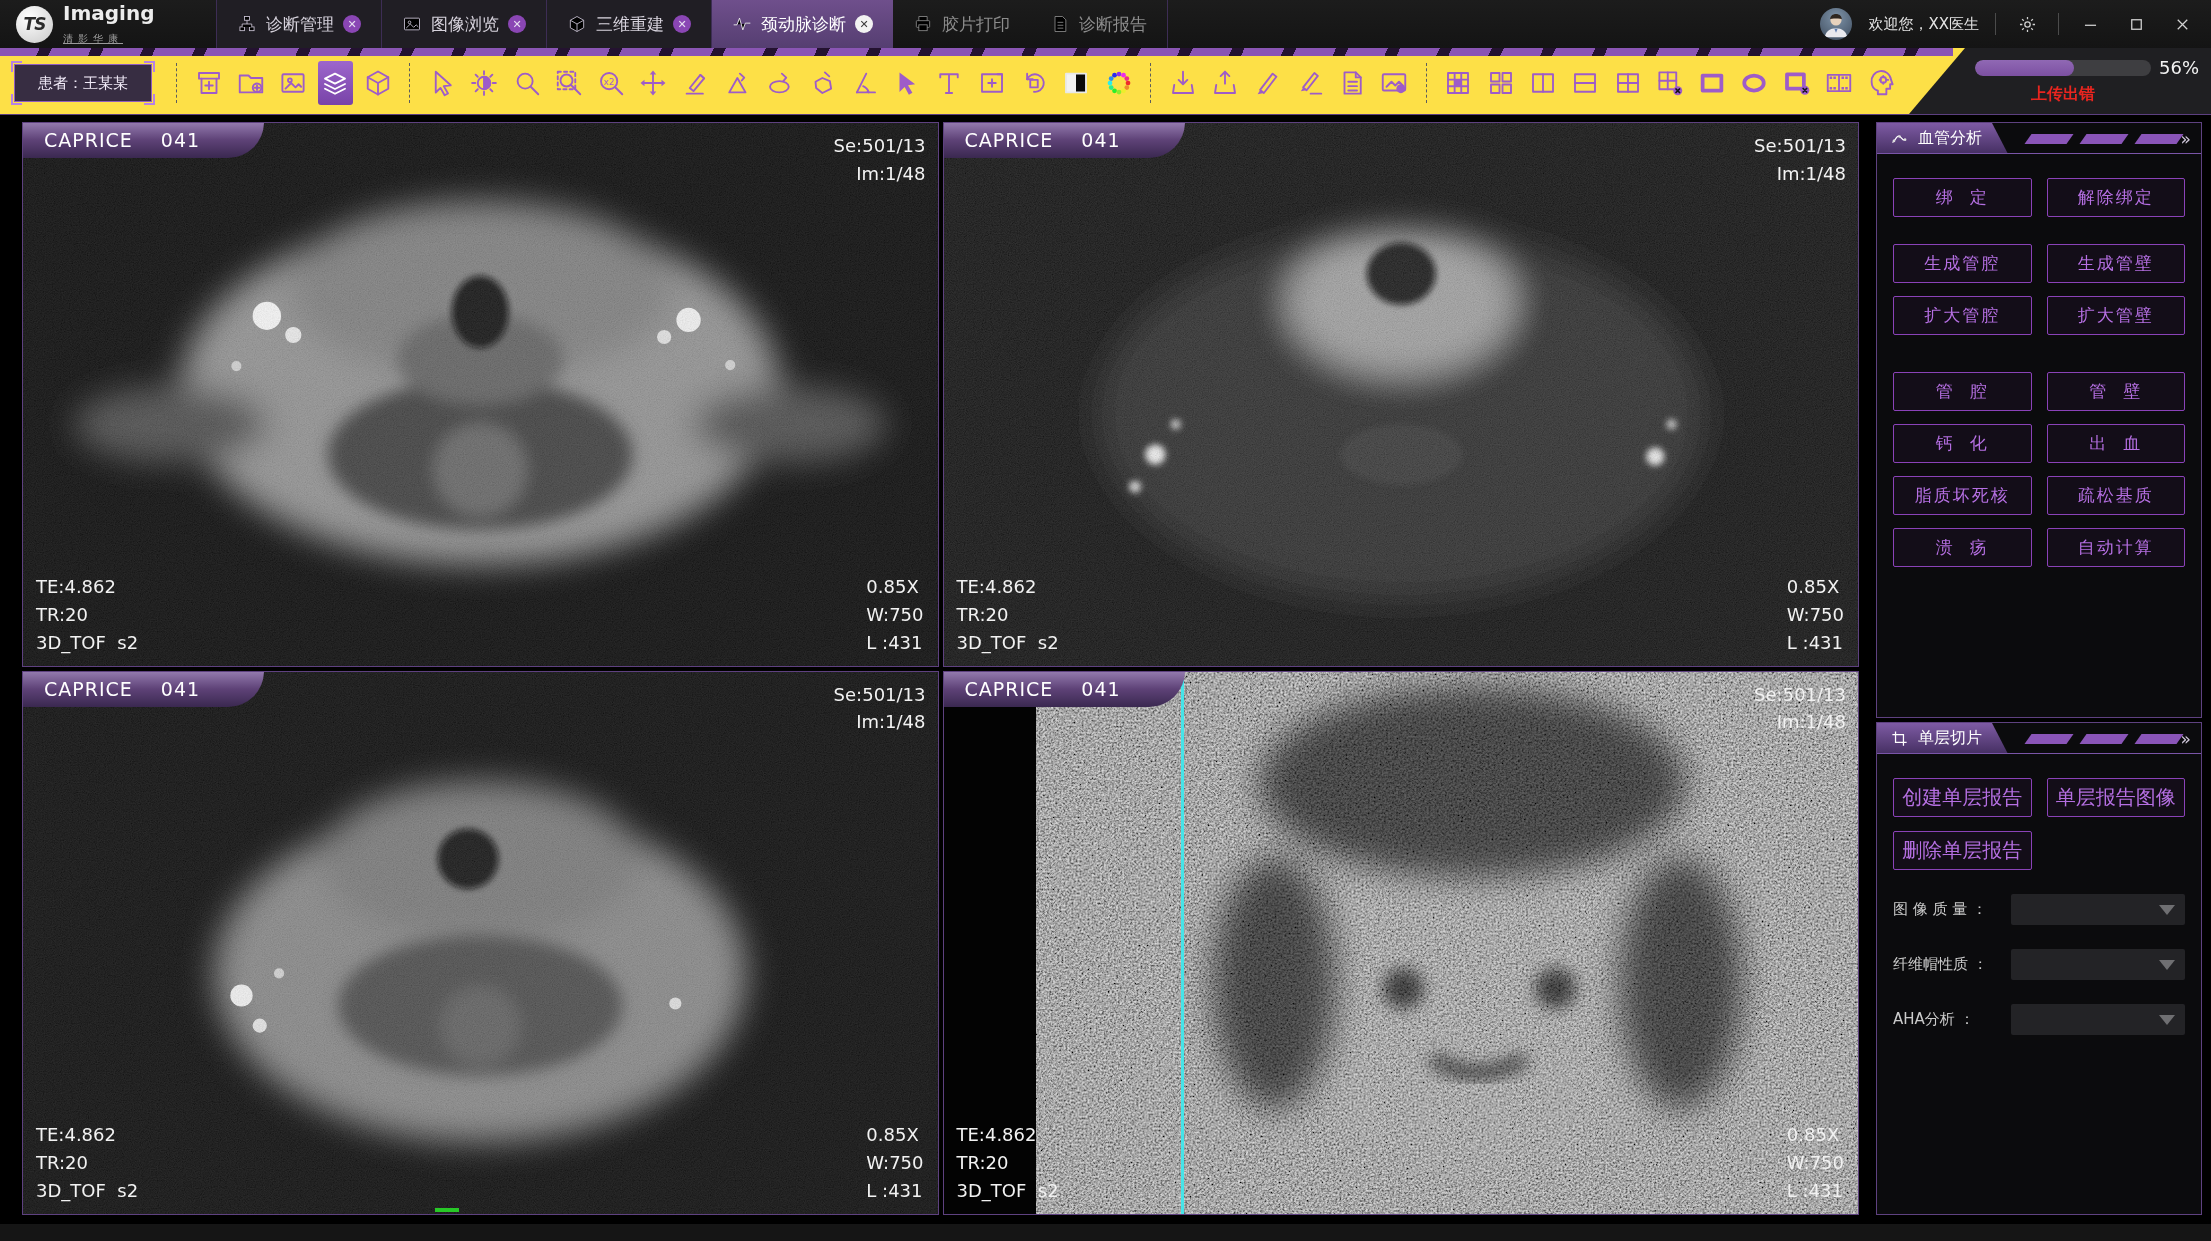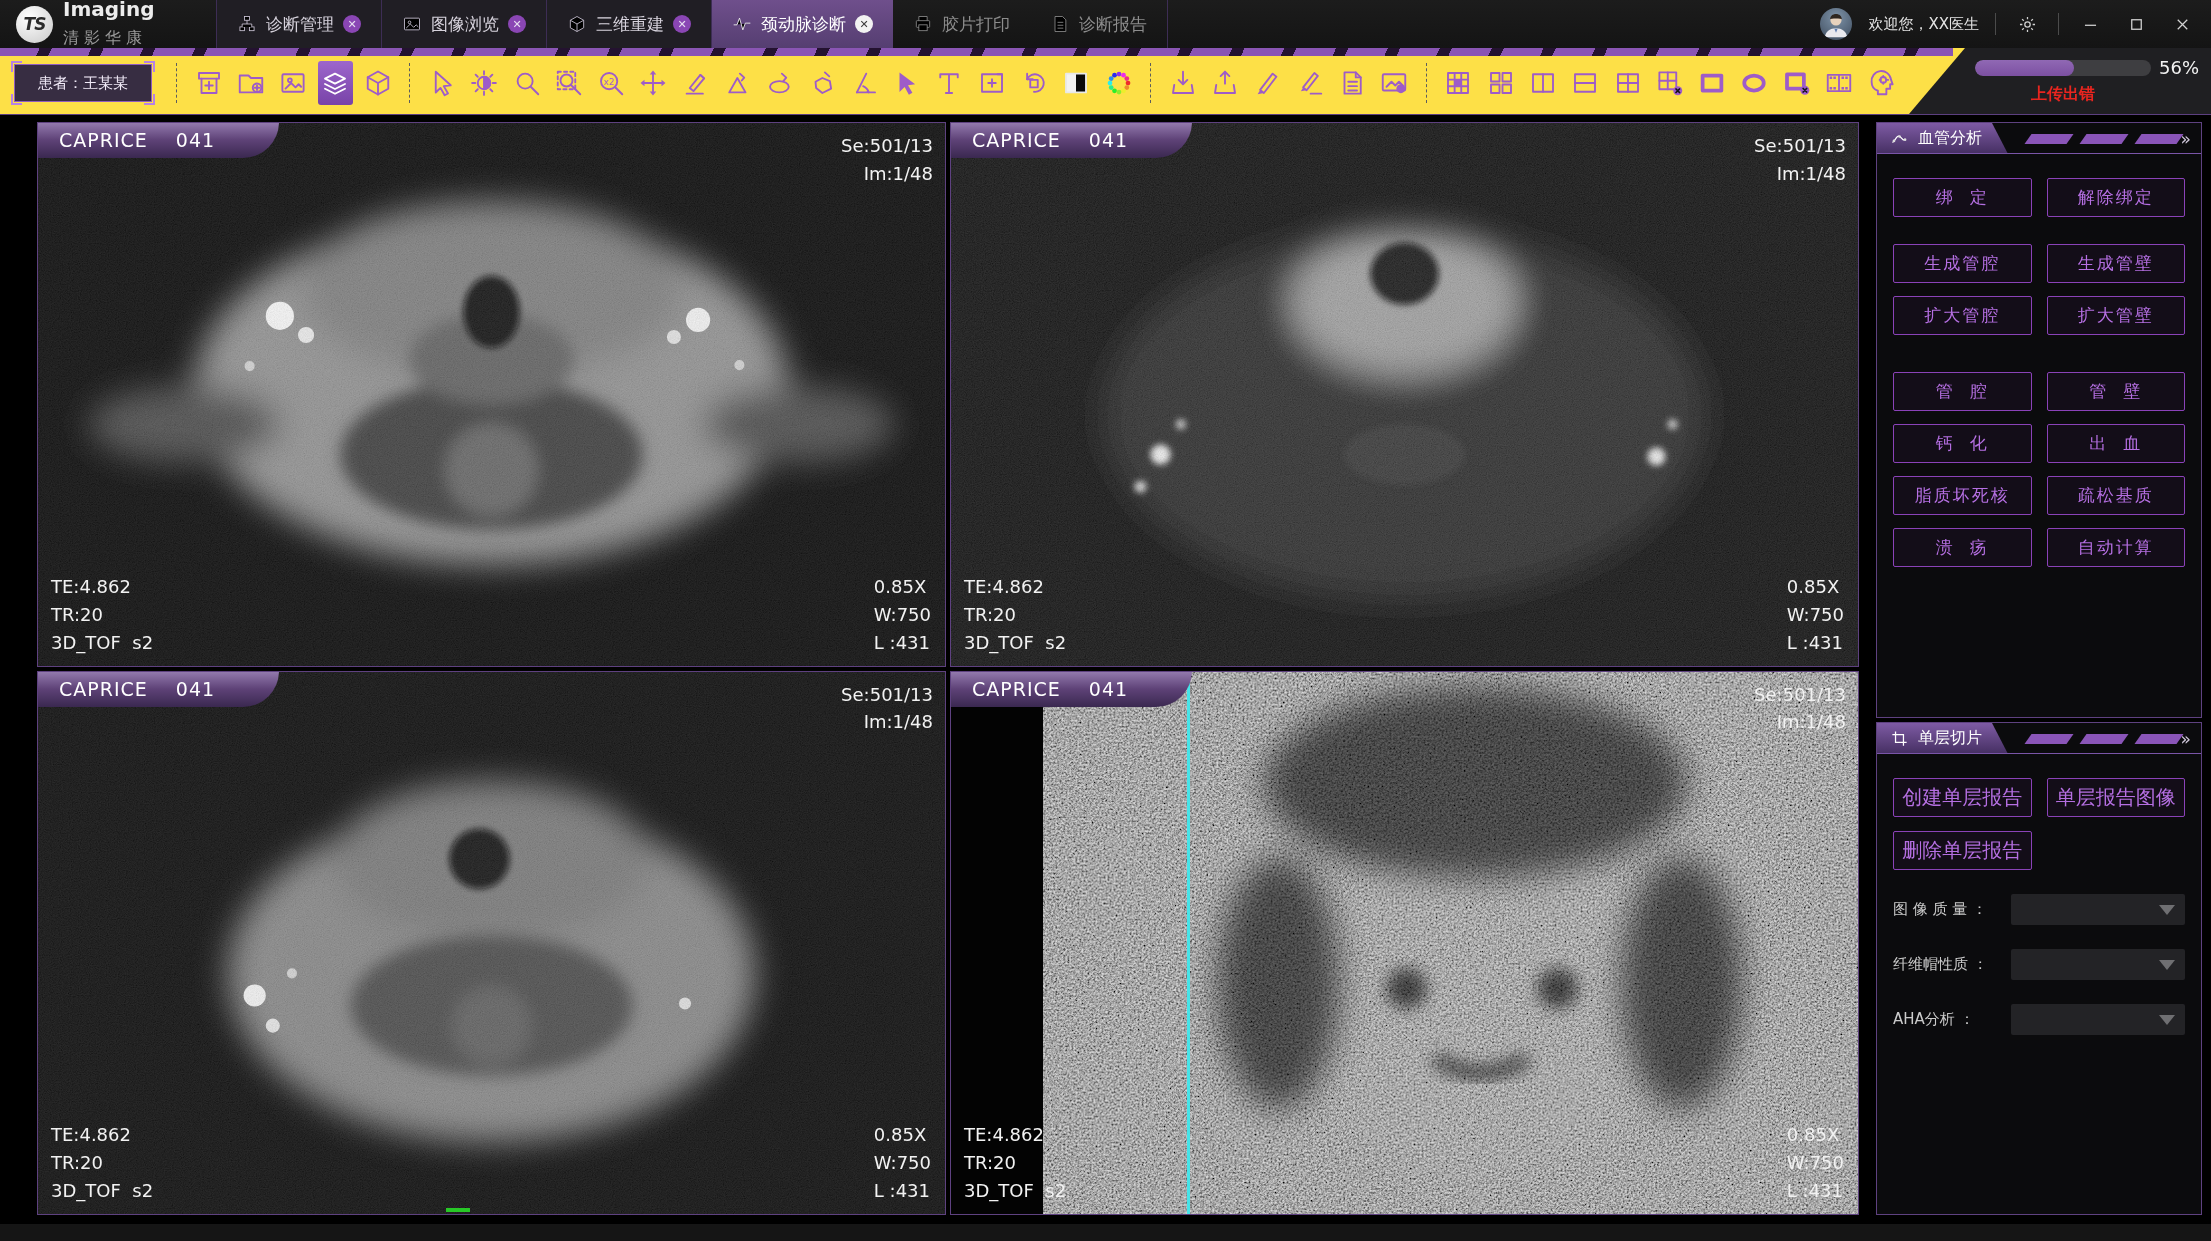--- a/index.html
+++ b/index.html
@@ -11,21 +11,21 @@
   }
   
   .topbar { position:absolute; top:0; left:0; right:0; height:48px;
     background:linear-gradient(#1c1c1c,#141414); display:flex; align-items:stretch; z-index:30; }
   .logo { display:flex; align-items:center; gap:10px; padding:0 18px 0 16px; min-width:210px; }
   .logo-mark { width:37px; height:37px; border-radius:50%;
     background:radial-gradient(circle at 35% 30%, #ffffff, #c9c9c9);
     color:#2c2c2c; font-weight:bold; font-style:italic; font-size:17px;
     display:flex; align-items:center; justify-content:center; letter-spacing:-1px; }
   .logo-text-main { font-size:20px; font-weight:bold; color:#ececec; line-height:1.05; }
-  .logo-text-sub { font-size:16px; color:#9a9a9a; letter-spacing:5px; margin-top:8px; }
+  .logo-text-sub { font-size:10px; color:#9a9a9a; letter-spacing:5px; margin-top:8px;text-decoration:underline; }
   .tabbar { display:flex; align-items:stretch; margin-left:6px; }
   .tab { position:relative; display:flex; align-items:center; gap:9px; padding:0 20px;
     background:#201e24; border-left:1px solid #3d2d55; cursor:pointer; }
   .tab:last-child { border-right:1px solid #3d2d55; }
   .tab .ic { width:20px; height:20px; stroke:#cfc8da; }
   .tab-label { font-size:17px; color:#d6d2dc; white-space:nowrap; }
   .tab.active { background:linear-gradient(#6f4f8c,#553e71); }
   .tab.active .tab-label { color:#fff; }
   .tab.active .ic { stroke:#fff; }
   .tab.disabled { background:transparent; border-left:none; }
@@ -65,21 +65,21 @@
   .progress-panel { position:absolute; right:0; top:0; width:302px; height:66px;
     background:#1f1f22; clip-path:polygon(56px 0, 100% 0, 100% 100%, 0 100%); }
   .track { position:absolute; left:66px; top:12px; width:176px; height:16px;
     background:#3e3e41; border-radius:9px; overflow:hidden; }
   .fill { height:100%; border-radius:9px; }
   .pct { position:absolute; right:12px; top:9px; font-size:18px; color:#f2f2f2; }
   .err { position:absolute; left:66px; top:36px; width:176px; text-align:center;
     font-size:16px; font-weight:bold; }
   
   .workspace { position:absolute; top:114px; bottom:17px; left:0; right:0;
-    border-top:1px solid #5c3f80; background:#000; display:flex; padding:7px 9px 9px 37px; gap:17px; }
+    border-top:1px solid #5c3f80; background:#000; display:flex; padding:7px 9px 9px 22px; gap:17px; }
   .statusbar { position:absolute; bottom:0; left:0; right:0; height:17px; background:#151515; }
   .viewer-grid { flex:1; display:grid; grid-template-columns:1fr 1fr; grid-template-rows:1fr 1fr; gap:4px; }
   .viewport { position:relative; border:1px solid #5e4180; background:#000; overflow:hidden; }
   .scene { position:absolute; inset:0; width:100%; height:100%; }
   .vp-tag { position:absolute; top:-1px; left:-1px; height:36px; padding:0 64px 0 22px;
     background:linear-gradient(180deg,#957cb0 0%, #5e4277 50%, #3a2850 100%);
     border-radius:0 0 48px 0; display:flex; align-items:center; gap:28px; }
   .vp-tag span { color:#fff; font-size:19px; letter-spacing:1px; font-weight:500; }
   .vp-tr { position:absolute; top:9px; right:12px; text-align:right; }
   .vp-bl { position:absolute; bottom:9px; left:13px; }

